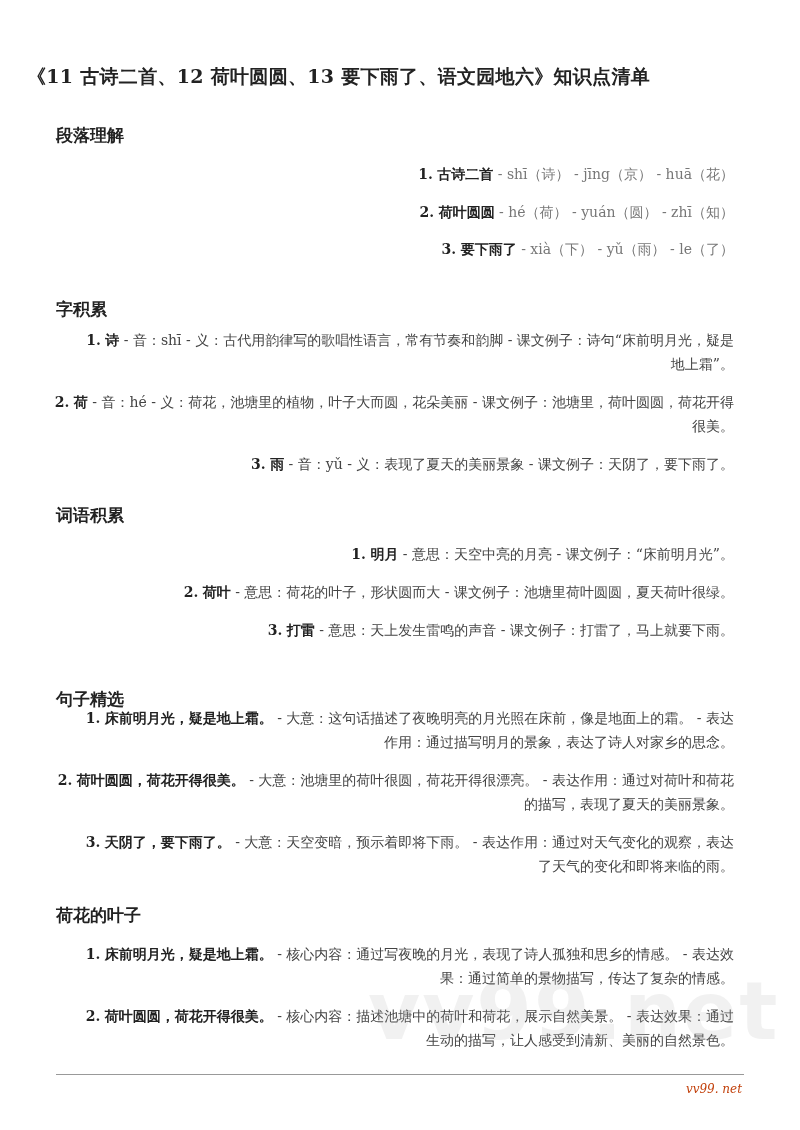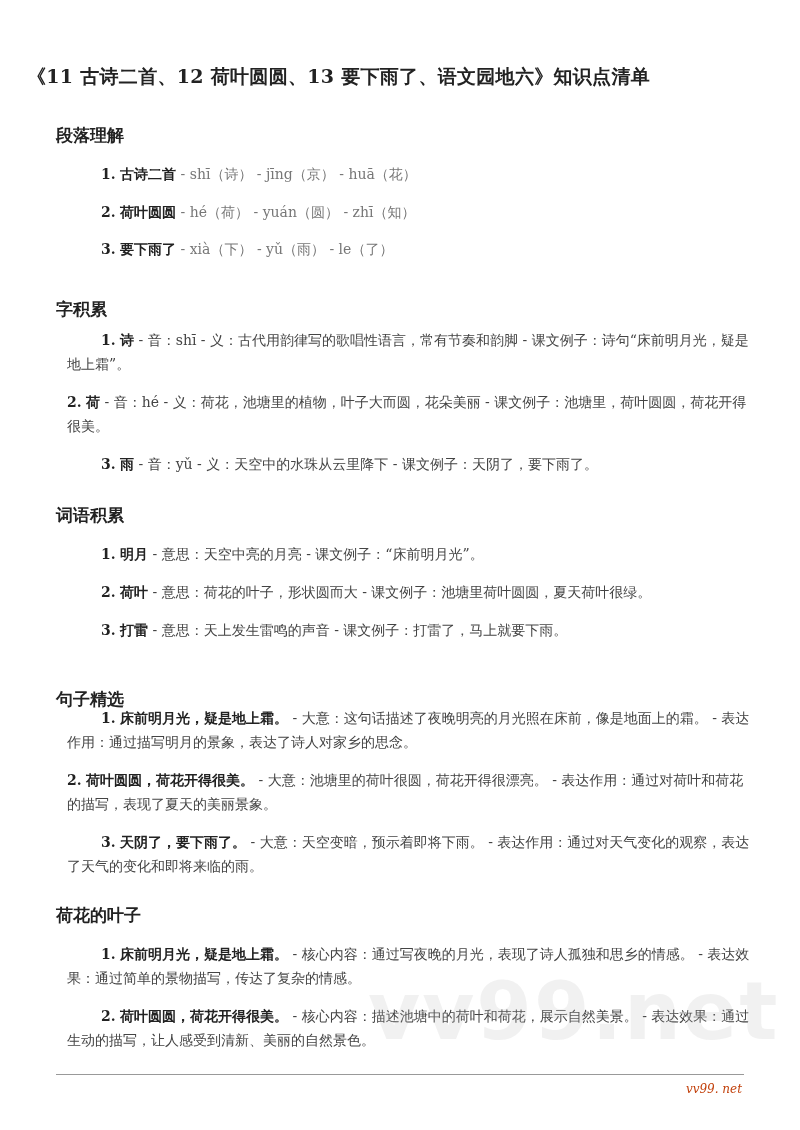--- a/index.html
+++ b/index.html
@@ -1,21 +1,21 @@
 <!DOCTYPE html>
 <html><head>
 <meta charset="utf-8">
 <style>
   html, body { margin: 0; padding: 0; background: #ffffff; }
   body { width: 800px; height: 1130px; position: relative; overflow: hidden;
          font-family: "DejaVu Serif", "Liberation Serif", serif; color: #333; }
   .title { position: absolute; top: 64px; left: 0; width: 677px; text-align: center;
            font-size: 19px; font-weight: bold; color: #222; letter-spacing: 0.3px; }
   .section-h { position: absolute; left: 56px; font-size: 17px; font-weight: bold; color: #222; }
-  .line { position: absolute; left: 67px; width: 690px; font-size: 14px; line-height: 24px; color: #444; }
+  .line { position: absolute; left: 44px; width: 690px; font-size: 14px; line-height: 24px; color: #444; text-align: right; }
   .ind { text-indent: 34px; }
   .b { font-weight: bold; color: #222; }
   .sep { color: #777; }
   .watermark { position: absolute; left: 368px; top: 965px; font-family: "DejaVu Sans", sans-serif;
                font-size: 80px; font-weight: bold; color: rgba(180,180,180,0.18); letter-spacing: 2px; }
   .footer-rule { position: absolute; left: 56px; top: 1074px; width: 688px; height: 1px; background: #999; }
   .footer-text { position: absolute; right: 58px; top: 1082px; font-size: 12px; font-style: italic; color: #c2410c; }
 </style>
 </head>
 <body>
@@ -23,21 +23,21 @@
 <div class="title">《11 古诗二首、12 荷叶圆圆、13 要下雨了、语文园地六》知识点清单</div>
 
 <div class="section-h" style="top:124px">段落理解</div>
 <div class="line ind" style="top:162px"><span class="b">1.</span> <span class="b">古诗二首</span><span class="sep"> - shī（诗） - jīng（京） - huā（花）</span></div>
 <div class="line ind" style="top:200px"><span class="b">2.</span> <span class="b">荷叶圆圆</span><span class="sep"> - hé（荷） - yuán（圆） - zhī（知）</span></div>
 <div class="line ind" style="top:237px"><span class="b">3.</span> <span class="b">要下雨了</span><span class="sep"> - xià（下） - yǔ（雨） - le（了）</span></div>
 
 <div class="section-h" style="top:298px">字积累</div>
 <div class="line ind" style="top:328px"><span class="b">1.</span> <span class="b">诗</span><span> - 音：shī - 义：古代用韵律写的歌唱性语言，常有节奏和韵脚 - 课文例子：诗句“床前明月光，疑是地上霜”。</span></div>
 <div class="line" style="top:390px"><span class="b">2.</span> <span class="b">荷</span><span> - 音：hé - 义：荷花，池塘里的植物，叶子大而圆，花朵美丽 - 课文例子：池塘里，荷叶圆圆，荷花开得很美。</span></div>
-<div class="line ind" style="top:452px"><span class="b">3.</span> <span class="b">雨</span><span> - 音：yǔ - 义：天空中的水珠从云里降下 - 课文例子：天阴了，要下雨了。</span></div>
+<div class="line ind" style="top:452px"><span class="b">3.</span> <span class="b">雨</span><span> - 音：yǔ - 义：表现了夏天的美丽景象 - 课文例子：天阴了，要下雨了。</span></div>
 
 <div class="section-h" style="top:504px">词语积累</div>
 <div class="line ind" style="top:542px"><span class="b">1.</span> <span class="b">明月</span><span> - 意思：天空中亮的月亮 - 课文例子：“床前明月光”。</span></div>
 <div class="line ind" style="top:580px"><span class="b">2.</span> <span class="b">荷叶</span><span> - 意思：荷花的叶子，形状圆而大 - 课文例子：池塘里荷叶圆圆，夏天荷叶很绿。</span></div>
 <div class="line ind" style="top:618px"><span class="b">3.</span> <span class="b">打雷</span><span> - 意思：天上发生雷鸣的声音 - 课文例子：打雷了，马上就要下雨。</span></div>
 
 <div class="section-h" style="top:688px">句子精选</div>
 <div class="line ind" style="top:706px"><span class="b">1.</span> <span class="b">床前明月光，疑是地上霜。</span><span> - 大意：这句话描述了夜晚明亮的月光照在床前，像是地面上的霜。 - 表达作用：通过描写明月的景象，表达了诗人对家乡的思念。</span></div>
 <div class="line" style="top:768px"><span class="b">2.</span> <span class="b">荷叶圆圆，荷花开得很美。</span><span> - 大意：池塘里的荷叶很圆，荷花开得很漂亮。 - 表达作用：通过对荷叶和荷花的描写，表现了夏天的美丽景象。</span></div>
 <div class="line ind" style="top:830px"><span class="b">3.</span> <span class="b">天阴了，要下雨了。</span><span> - 大意：天空变暗，预示着即将下雨。 - 表达作用：通过对天气变化的观察，表达了天气的变化和即将来临的雨。</span></div>

